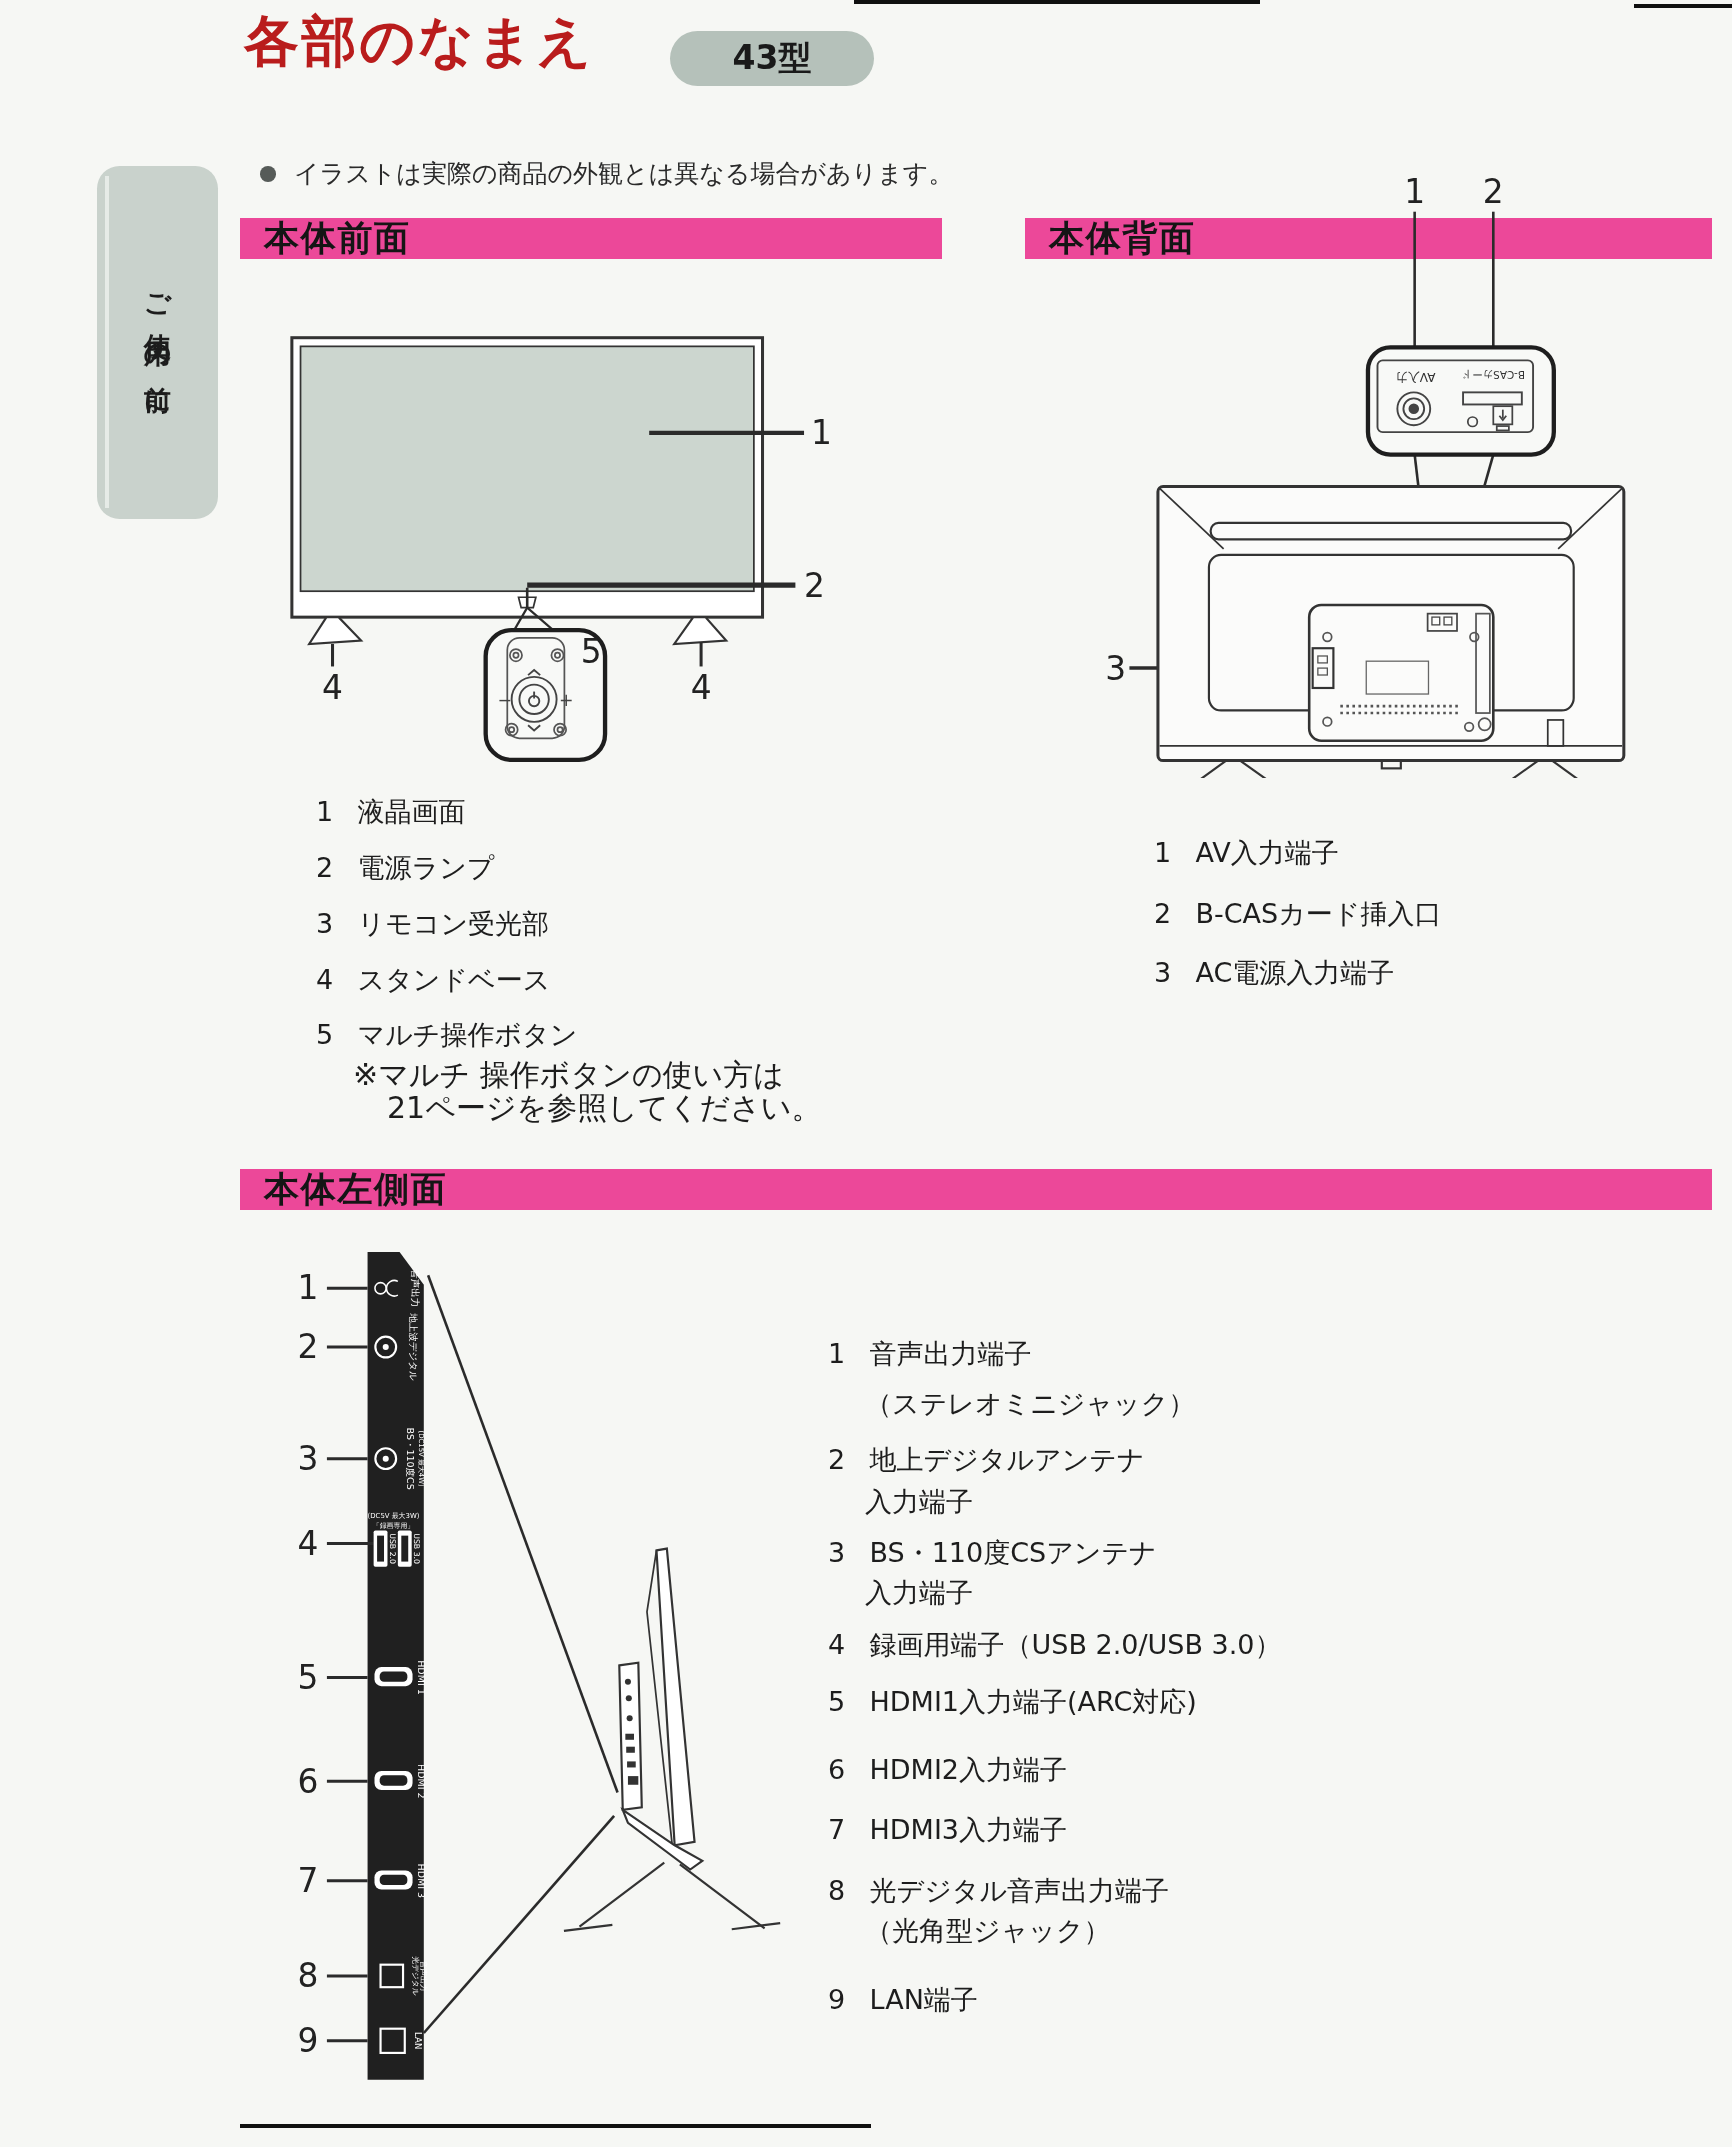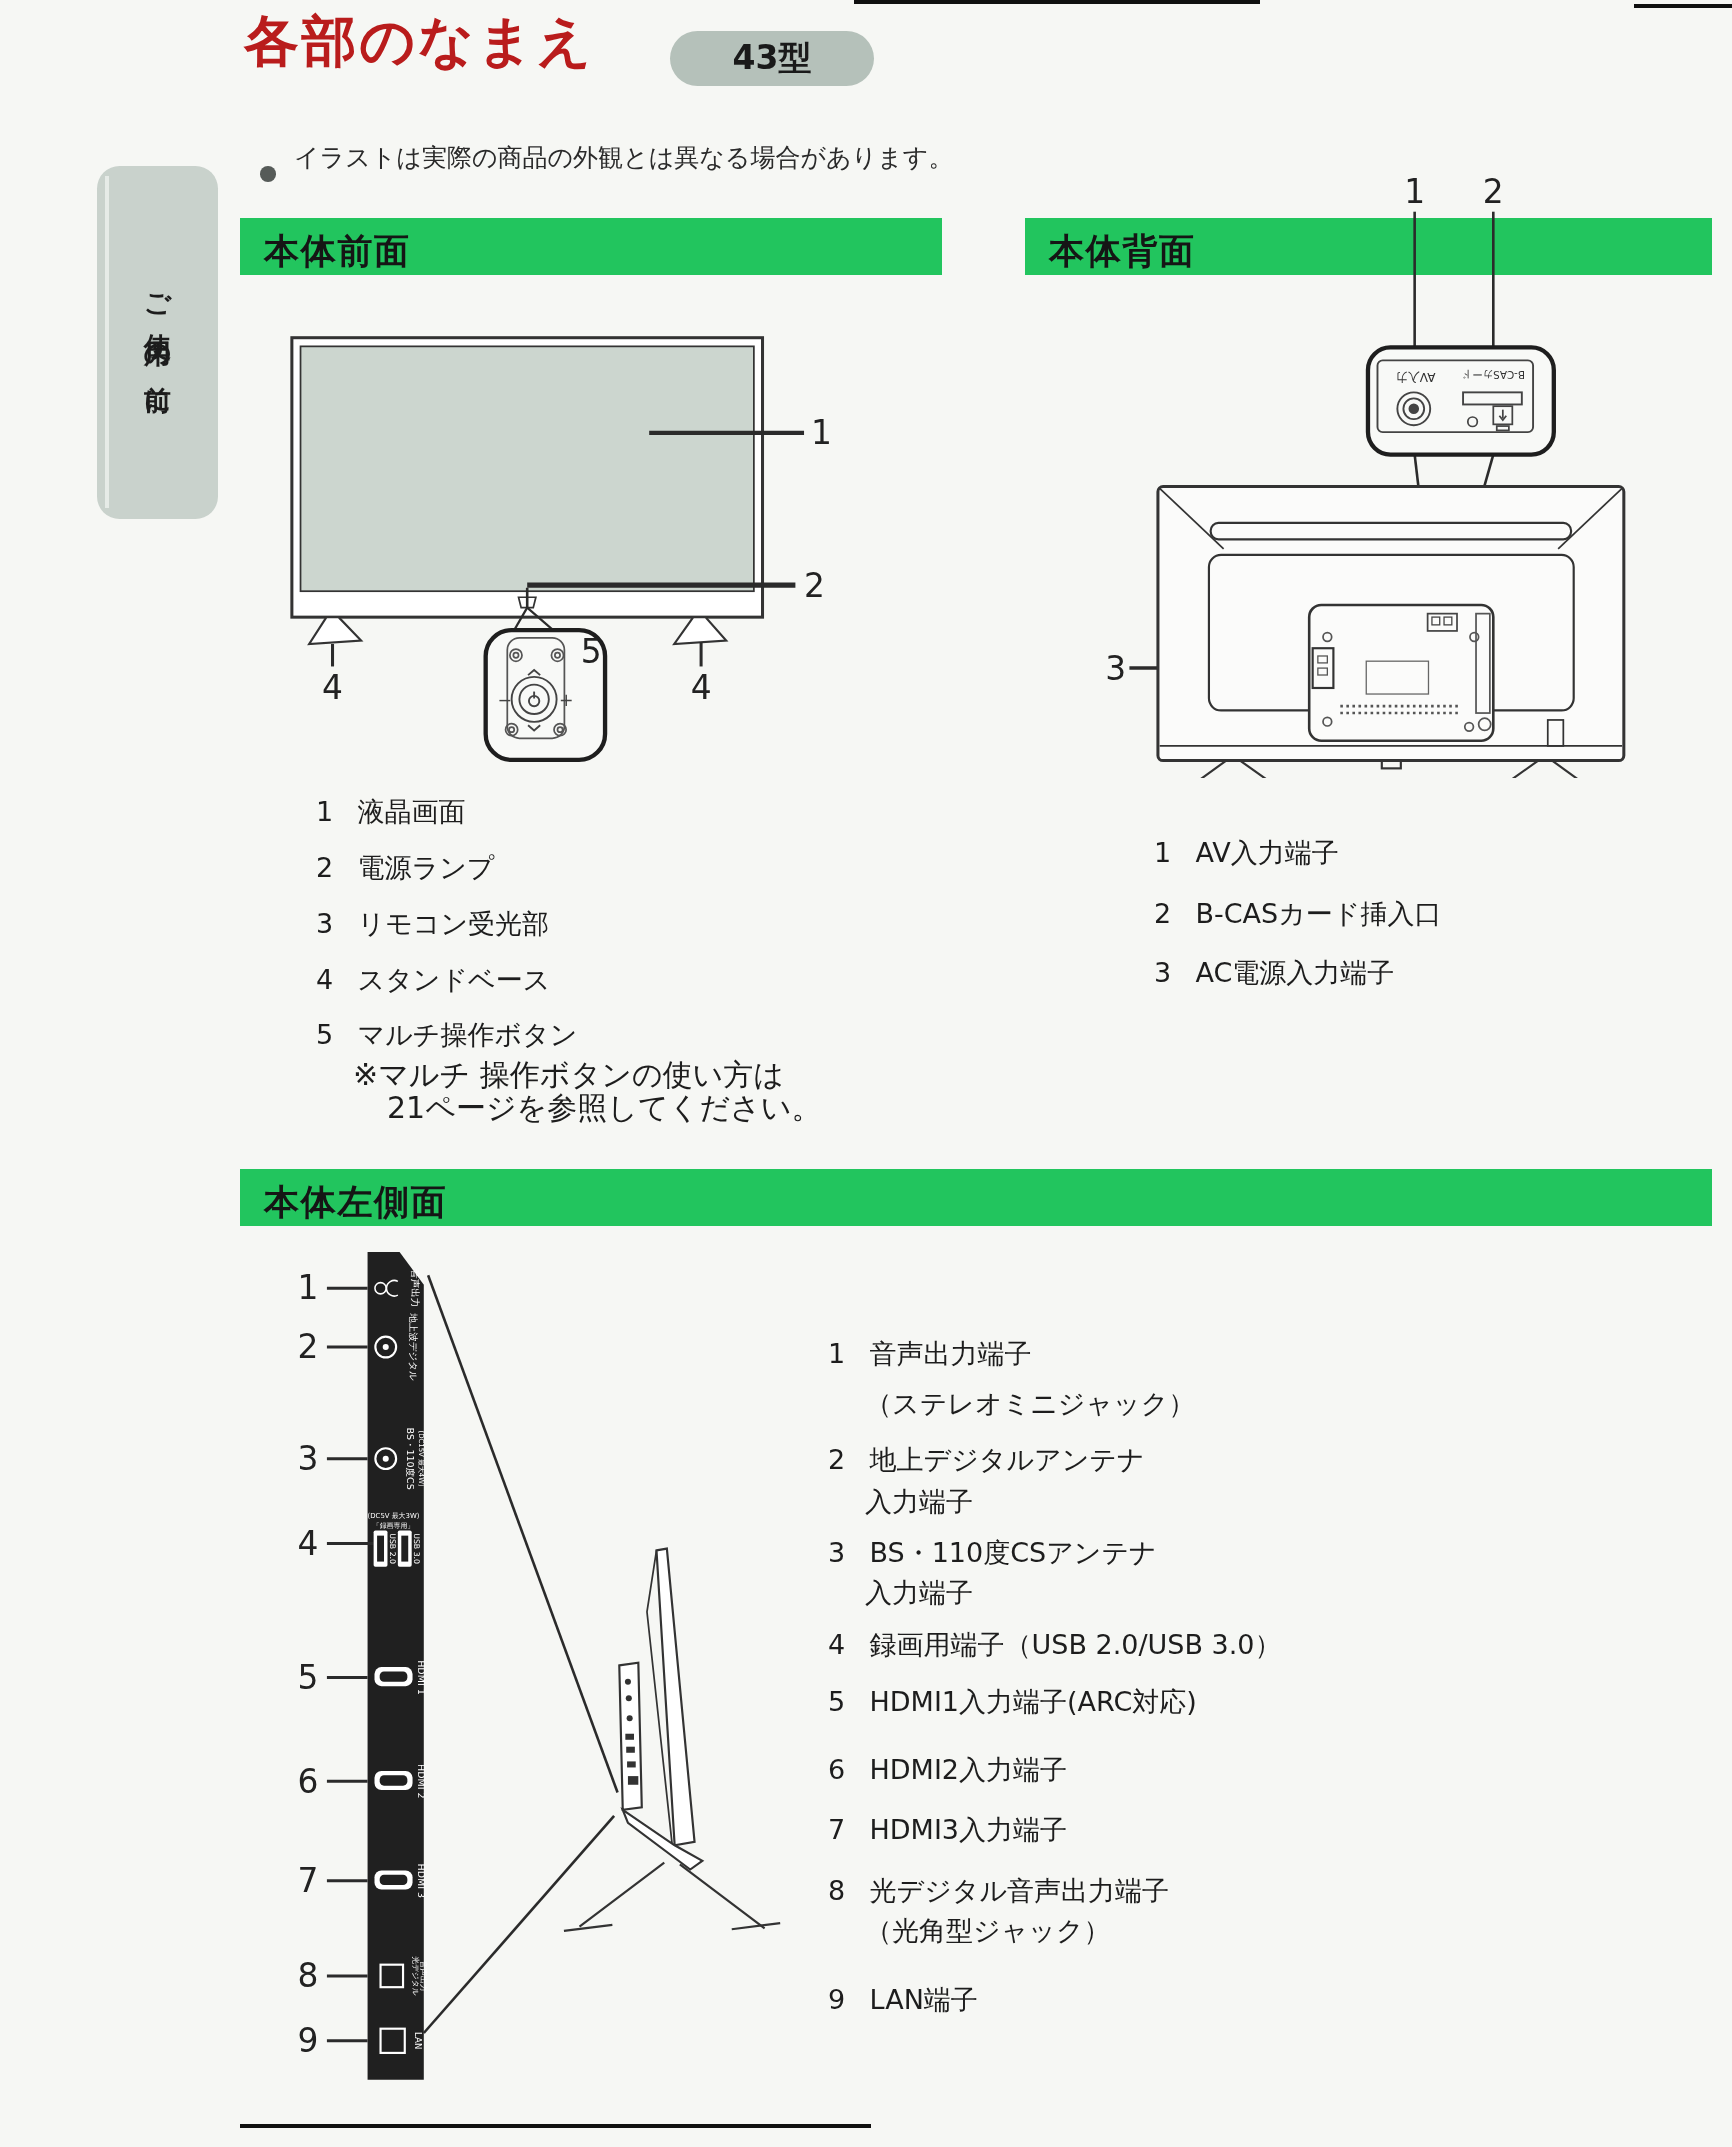--- a/index.html
+++ b/index.html
@@ -22,21 +22,21 @@
   .side-tab{
     width:121px;height:353px;background:#c9d2cc;border-radius:22.5px;
     display:flex;align-items:center;justify-content:center;
   }
   .side-tab span{
     writing-mode:vertical-rl;text-orientation:upright;
     font-size:27px;font-weight:700;letter-spacing:7px;color:#1c1c1c;
   }
   .tab-gloss{width:3.5px;height:332px;background:#eef1ee;opacity:.8;}
   
-  .bar{height:57px;background:#22c55e;display:flex;align-items:flex-end;}
+  .bar{height:41px;background:#ec4899;display:flex;align-items:center;}
   .bar span{font-size:35px;font-weight:800;color:#151515;padding-left:24px;letter-spacing:1.7px;}
   
   .li{display:flex;gap:22.5px;font-size:27px;font-weight:500;line-height:35px;white-space:nowrap;}
   .li .num{min-width:19px;}
   .subli{font-size:27px;font-weight:500;line-height:35px;white-space:nowrap;}
   .noteline{font-size:30px;font-weight:500;line-height:33px;white-space:nowrap;}
   
   .mark{background:#101010;}
   svg text{font-family:"DejaVu Sans","Liberation Sans",sans-serif;}
   .callout-num{font-size:38px;fill:#222;}
@@ -49,21 +49,21 @@
   <div class="abs mark" style="left:854px;top:0;width:406px;height:3.5px"></div>
   <div class="abs mark" style="left:1634px;top:4.3px;width:99px;height:3.5px"></div>
   <div class="abs mark" style="left:240px;top:2124px;width:631px;height:4.3px"></div>
 
   <div class="abs title" style="left:244px;top:5.2px">各部のなまえ</div>
   <div class="abs badge" style="left:670px;top:31px">
     <span>43型</span>
   </div>
 
   <div class="abs bullet" style="left:260px;top:166px"></div>
-  <div class="abs note-text" style="left:294px;top:141px">イラストは実際の商品の外観とは異なる場合があります。</div>
+  <div class="abs note-text" style="left:294px;top:157px">イラストは実際の商品の外観とは異なる場合があります。</div>
 
   <div class="abs side-tab" style="left:97px;top:166px">
     <span>ご使用の前に</span>
   </div>
   <div class="abs tab-gloss" style="left:105px;top:176px"></div>
 
   <div class="abs bar" style="left:240px;top:218px;width:702px">
     <span>本体前面</span>
   </div>
   <div class="abs bar" style="left:1025px;top:218px;width:687px">

